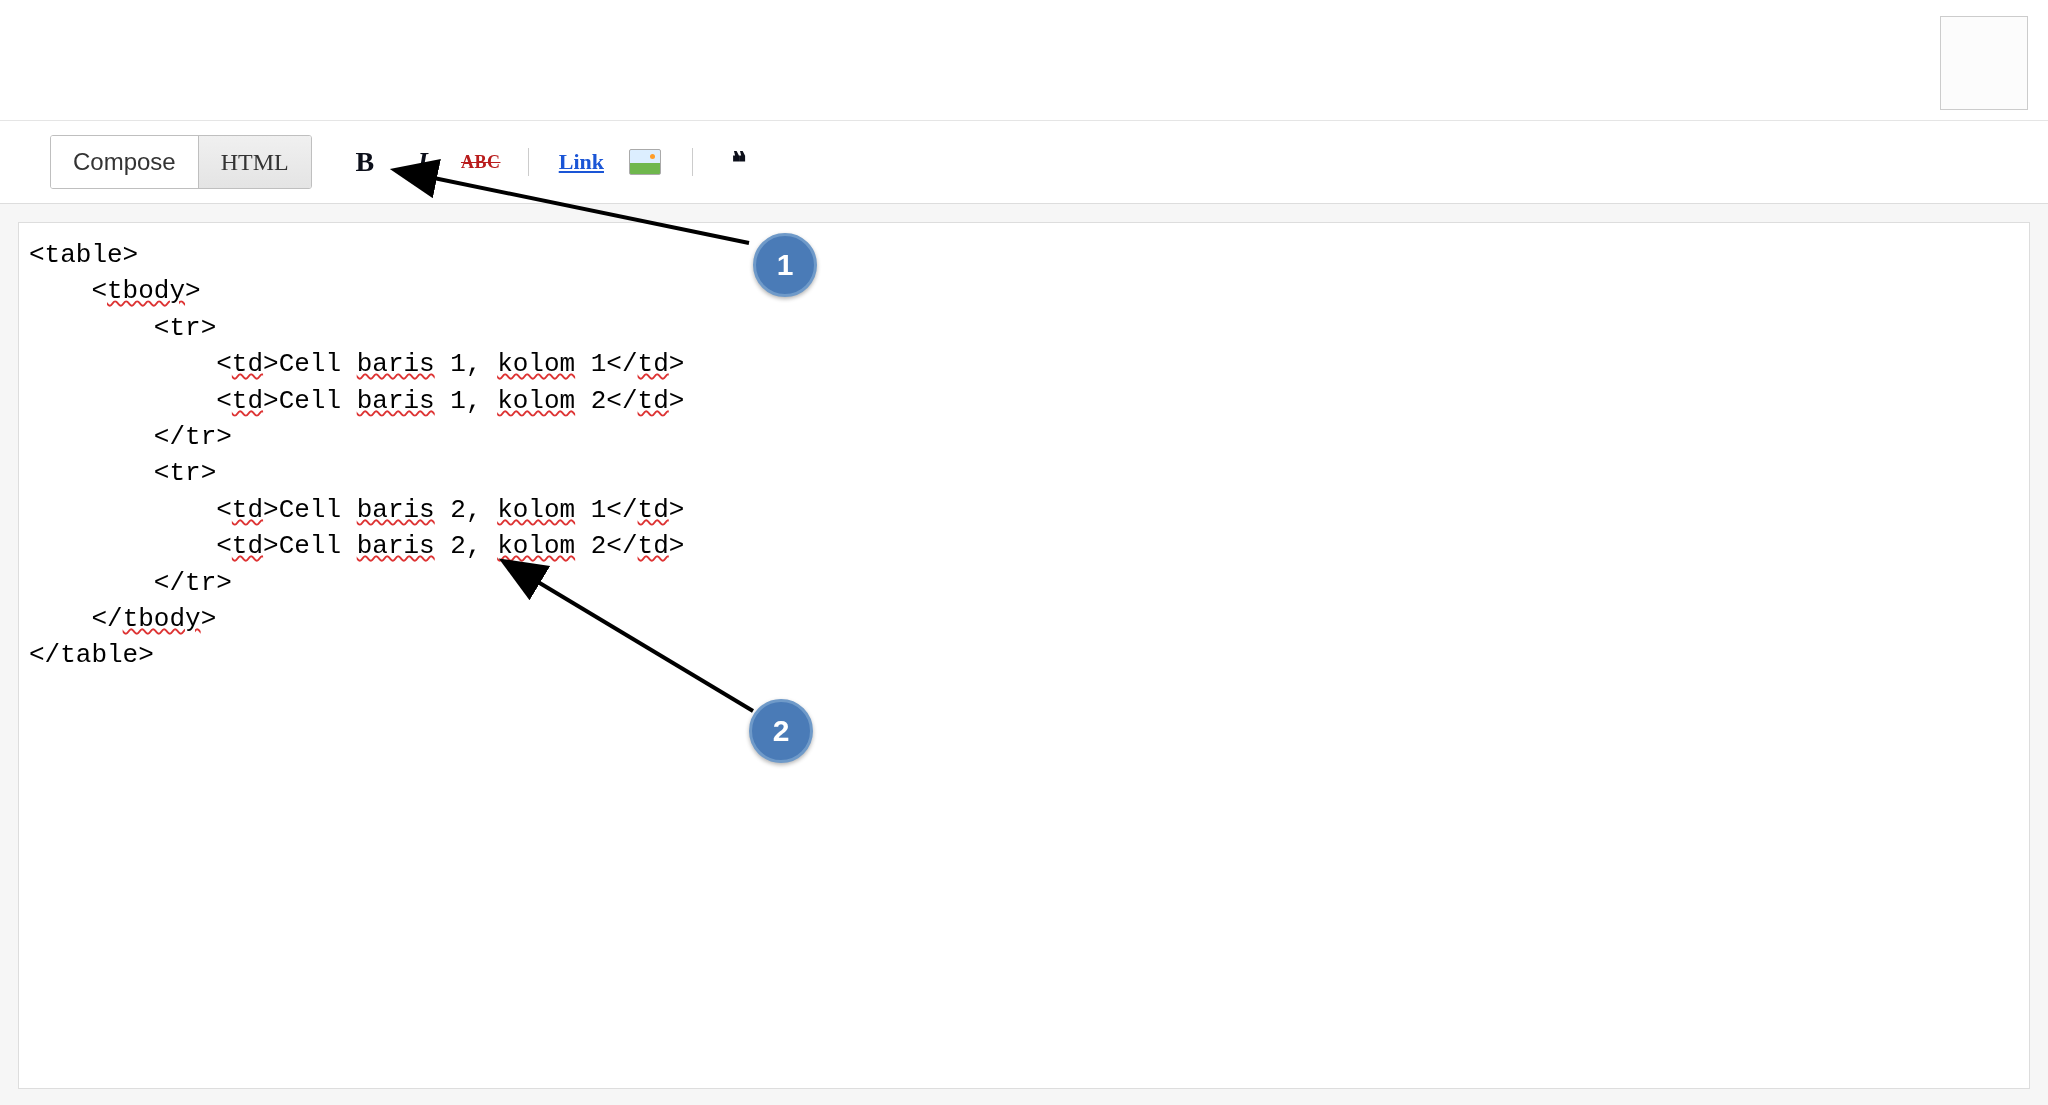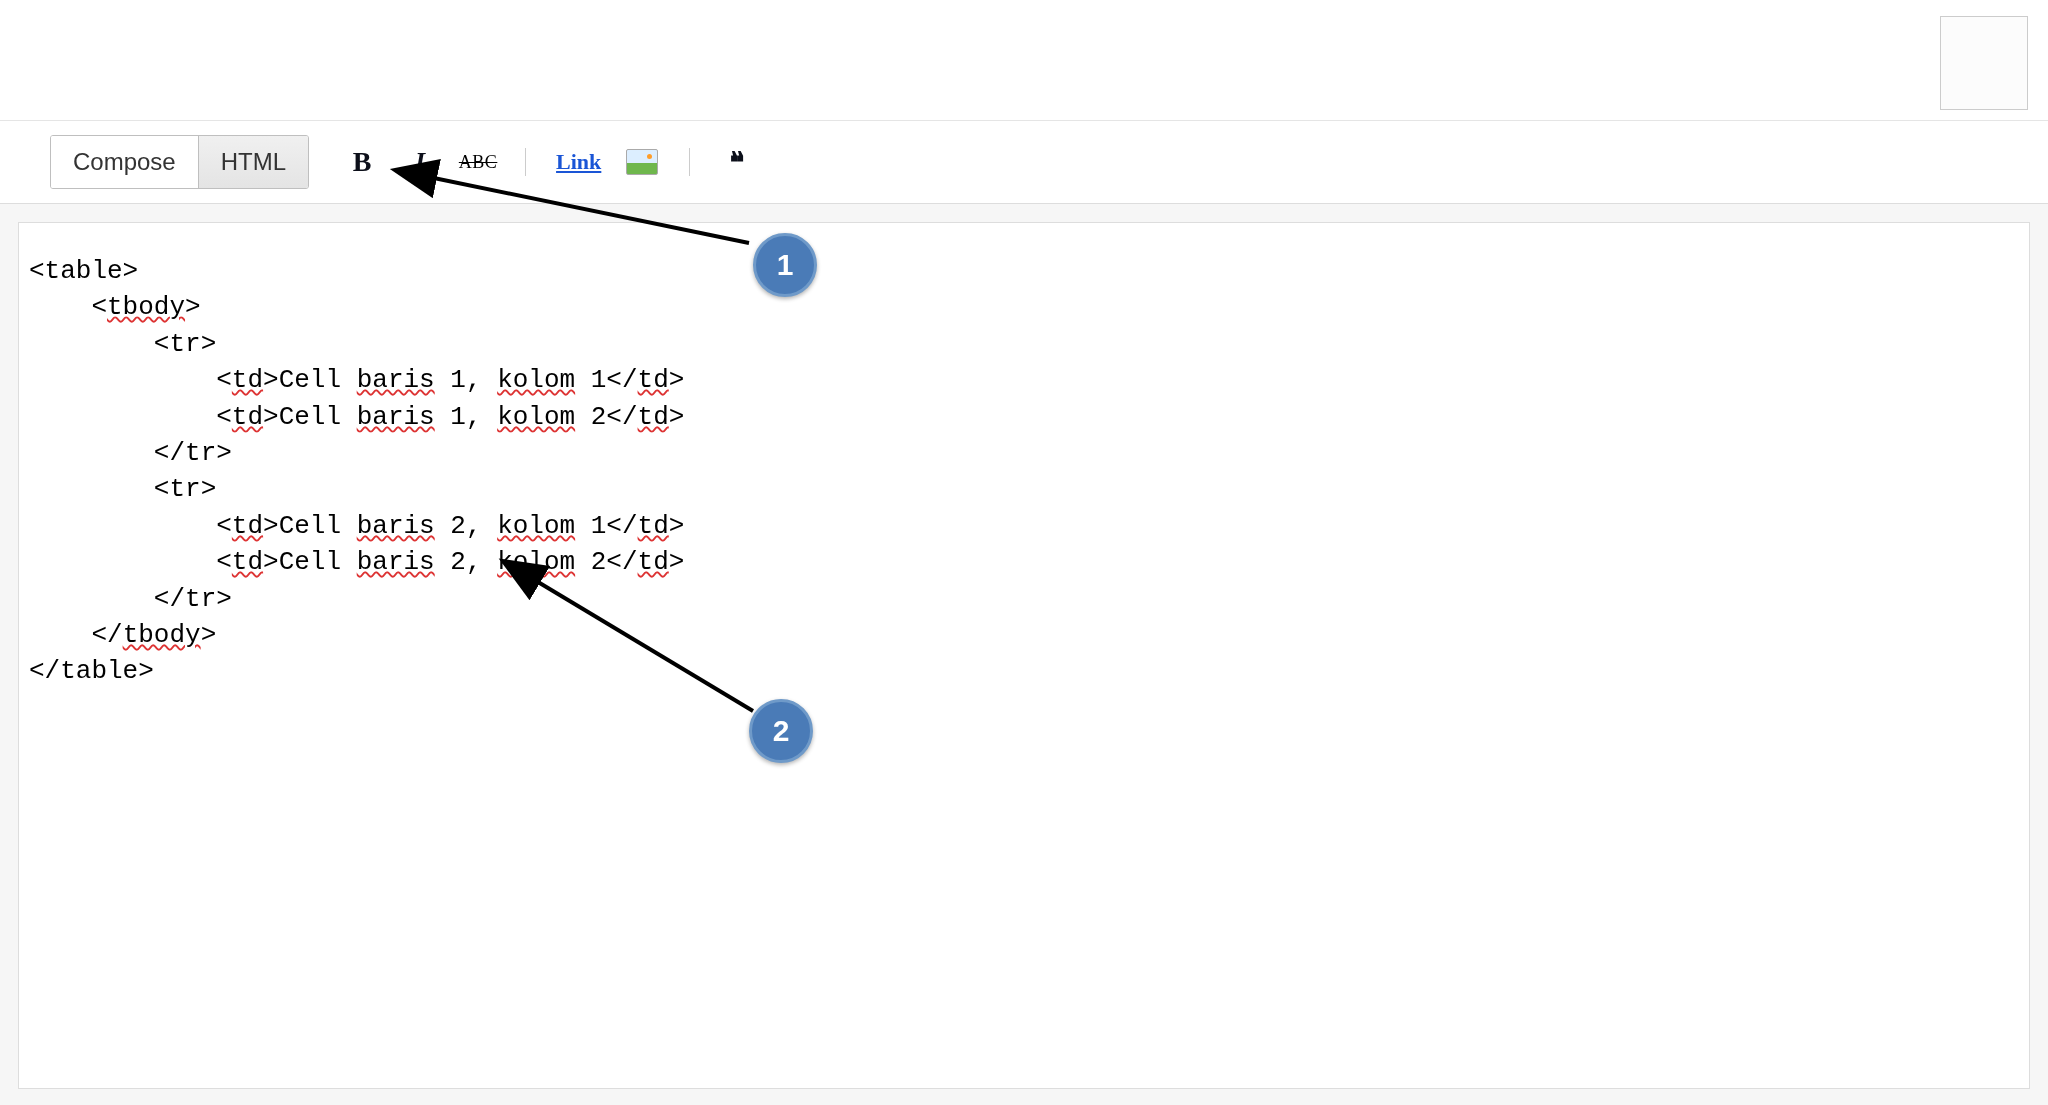--- a/index.html
+++ b/index.html
@@ -2,33 +2,33 @@
 <html><head>
 <meta charset="utf-8">
 <style>
   html, body { margin:0; padding:0; font-family: Arial, sans-serif; background:#fff; width:2048px; height:1105px; overflow:hidden; }
   .top-strip { height:120px; border-bottom:1px solid #e5e5e5; position:relative; }
   .top-box { position:absolute; top:16px; right:20px; width:86px; height:92px; border:1px solid #ccc; background:#fcfcfc; }
   .toolbar { height:82px; background:#fff; display:flex; align-items:center; padding:0 50px; gap:0; border-bottom:1px solid #ddd; box-shadow:0 1px 0 rgba(0,0,0,0.02);text-align:right;}
   .btn-group { display:flex; height:52px; border:1px solid #bfbfbf; border-radius:3px; overflow:hidden; margin-right:36px; }
   .btn { padding:0 22px; display:flex; align-items:center; justify-content:center; font-size:24px; color:#333; background:#fff; cursor:pointer; user-select:none; }
   .btn + .btn { border-left:1px solid #bfbfbf; }
-  .btn.active { background:linear-gradient(#f0f0f0,#e4e4e4); }
+  .btn.active { background:linear-gradient(#f0f0f0,#e4e4e4);font-family:Liberation Serif, serif; }
   .tool-row { display:flex; align-items:center; gap:24px; }
   .tool { width:34px; height:34px; display:flex; align-items:center; justify-content:center; cursor:pointer; }
   .sep { width:1px; height:28px; background:#ccc; margin:0 6px; }
   .bold-b { font-family:"Times New Roman", serif; font-weight:900; font-size:28px; color:#0c0f1a; }
   .italic-i { font-family:"Times New Roman", serif; font-style:italic; font-weight:bold; font-size:26px; color:#0c0f1a; }
-  .st-abc { font-family:"Times New Roman", serif; font-weight:normal; font-size:18px; color:#000000; text-decoration:line-through; letter-spacing:0.5px;}
+  .st-abc { font-family:"Times New Roman", serif; font-weight:bold; font-size:18px; color:#b91c1c; text-decoration:line-through; letter-spacing:0.5px;}
   .lnk { font-family:"Times New Roman", serif; font-size:22px; color:#1a55d6; text-decoration:underline; font-weight:bold; cursor:pointer;}
   .img-icn { width:30px; height:24px; border:1px solid #aaa; background:linear-gradient(#dceeff 55%, #6fb74d 55%); position:relative; border-radius:2px;}
   .img-icn::before { content:""; position:absolute; top:4px; right:5px; width:5px; height:5px; border-radius:50%; background:#ff9d29;}
   .quote-66 { font-family:"Times New Roman", serif; font-weight:900; font-size:28px; color:#0c0f1a; transform:scaleX(-1); }
   .canvas { position:relative; background:#f6f6f6; height: calc(1105px - 120px - 82px); padding:18px; box-sizing:border-box;}
-  .editor { background:#fff; border:1px solid #ddd; height:100%; box-sizing:border-box; padding:30px 10px 10px 10px; position:relative; }
+  .editor { background:#fff; border:1px solid #ddd; height:100%; box-sizing:border-box; padding:14px 10px 10px 10px; position:relative; }
   .code { font-family:"Courier New", monospace; font-size:26px; line-height:1.4; color:#000; white-space:pre; }
   .sp { text-decoration:underline wavy #d33; text-decoration-thickness:2px; text-underline-offset:2px;margin-top:28px;}
   .callout { position:absolute; width:58px; height:58px; border-radius:50%; background:#4a7bb7; border:3px solid #6f9ac9; box-shadow:0 2px 4px rgba(0,0,0,0.3); display:flex; align-items:center; justify-content:center; color:#fff; font-size:30px; font-weight:bold; font-family:Arial, sans-serif;}
   svg.arrow { position:absolute; overflow:visible; pointer-events:none;}
 </style>
 </head>
 <body>
 
 <div class="top-strip">
   <div class="top-box"></div>

